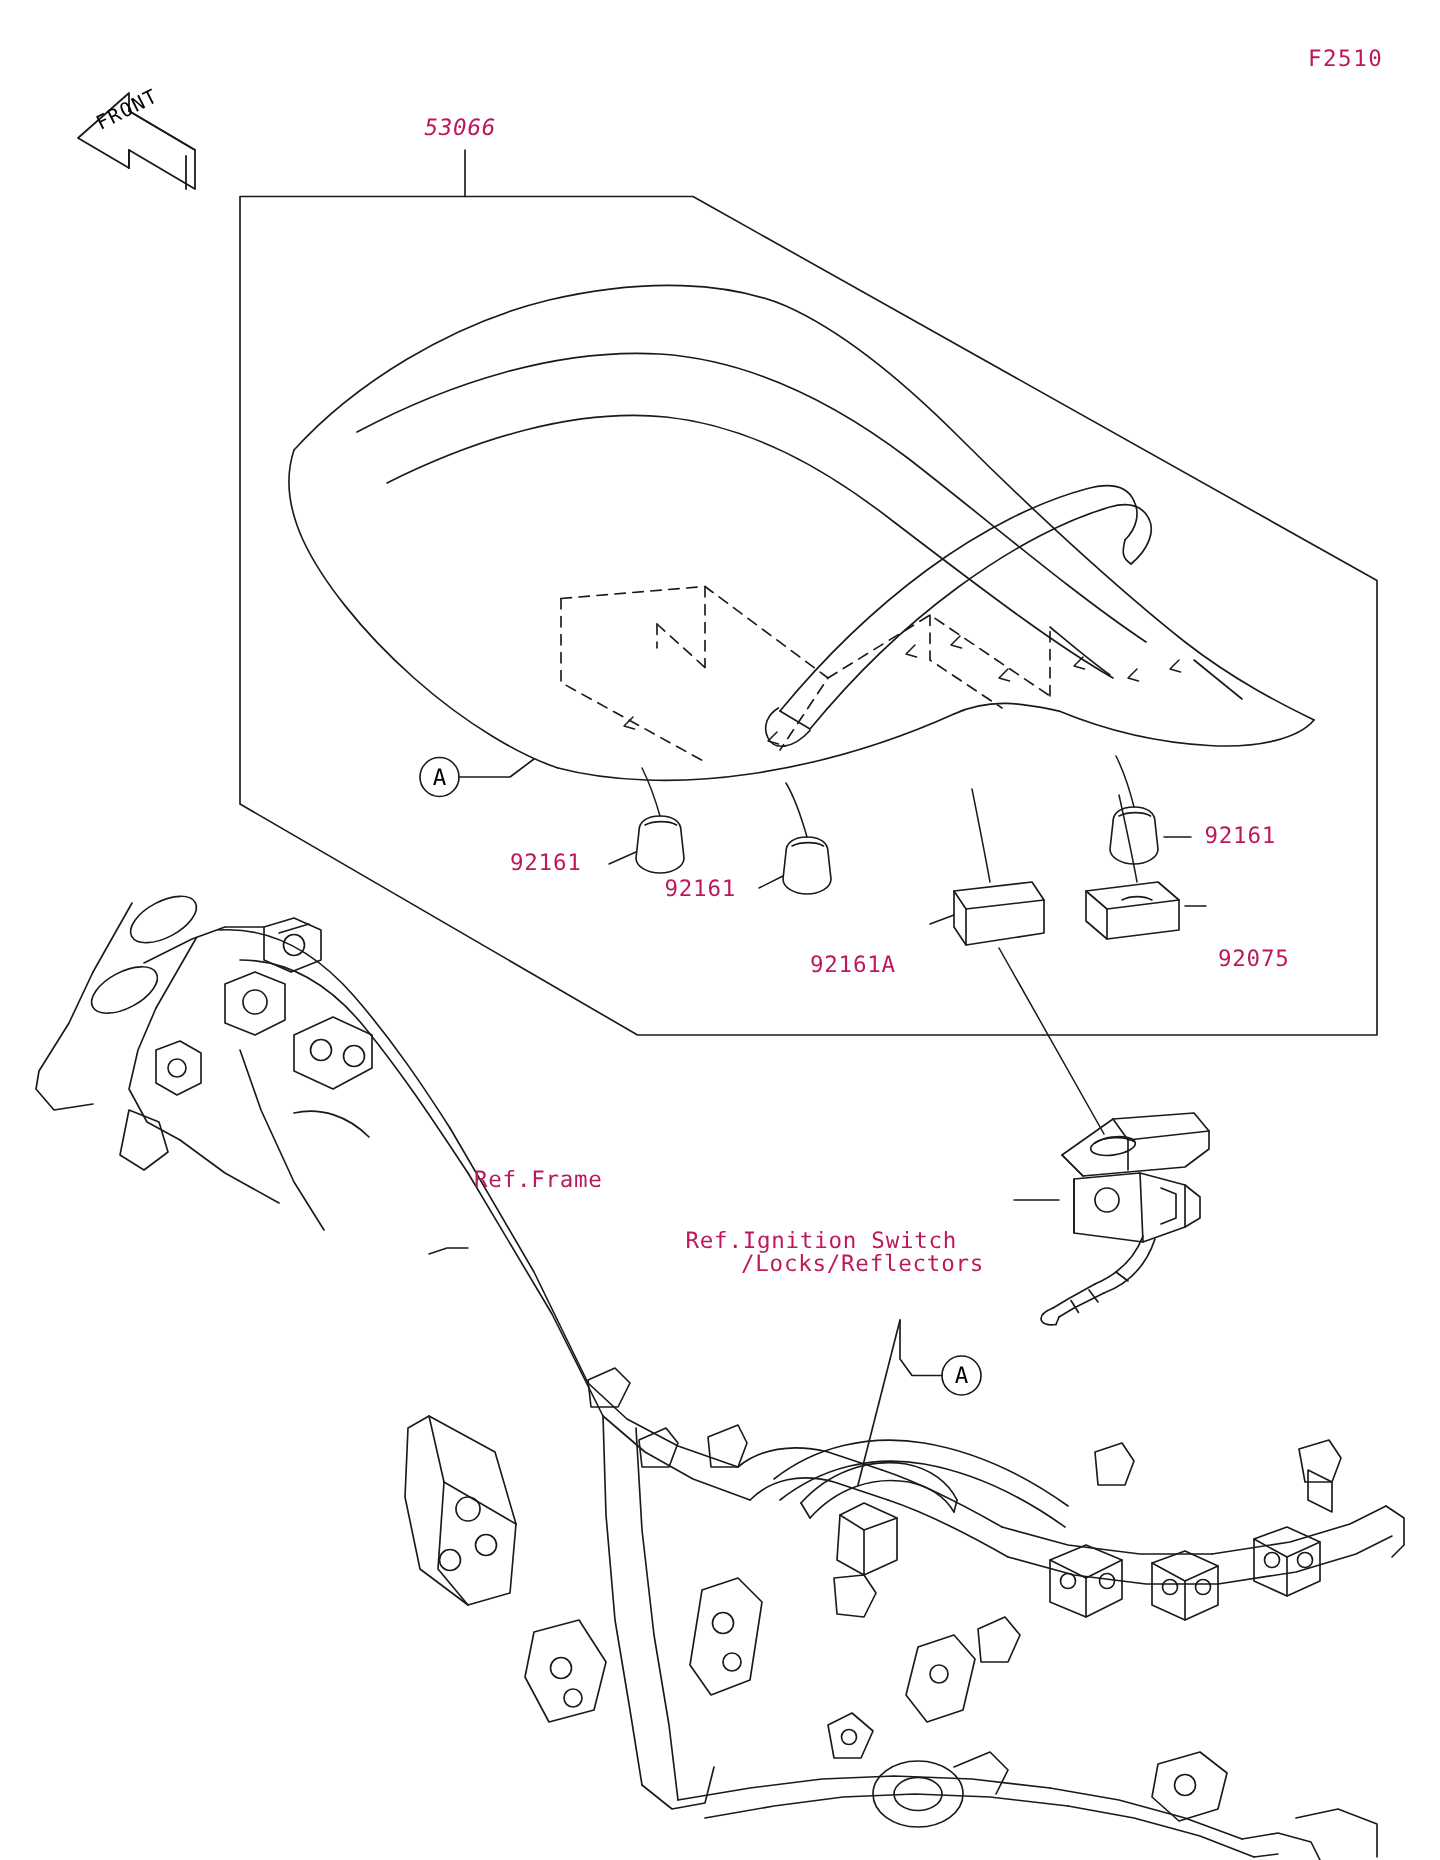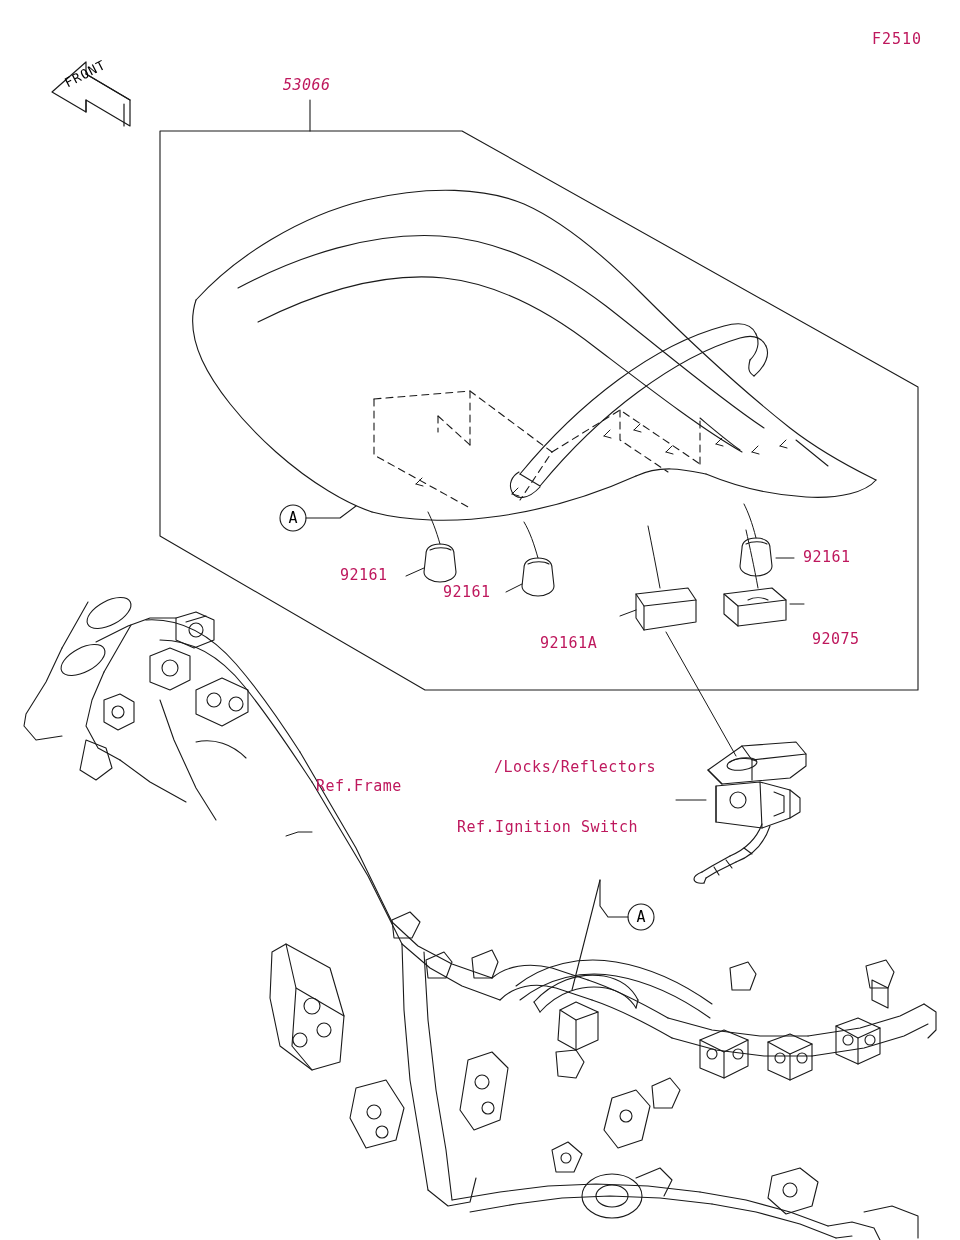--- a/index.html
+++ b/index.html
@@ -388,18 +388,18 @@
 
   <div class="lbl" style="left:803px; top:548px;">92161</div>
 
   <div class="lbl" style="left:540px; top:634px;">92161A</div>
 
   <div class="lbl" style="left:812px; top:593px;margin-top:37px;">92075</div>
 
   <div class="lbl" style="left:316px; top:777px;">Ref.Frame</div>
 
   <div class="lbl" style="left:457px; top:818px;">Ref.Ignition Switch</div>
-  <div class="lbl" style="left:494px; top:758px;">/Locks/Reflectors</div>
+  <div class="lbl" style="left:494px; top:833px;">/Locks/Reflectors</div>
 
   <div class="callout-letter" style="left:280px; top:505px;">A</div>
   <div class="callout-letter" style="left:628px; top:904px;">A</div>
 
 </div>
 
 </body></html>

